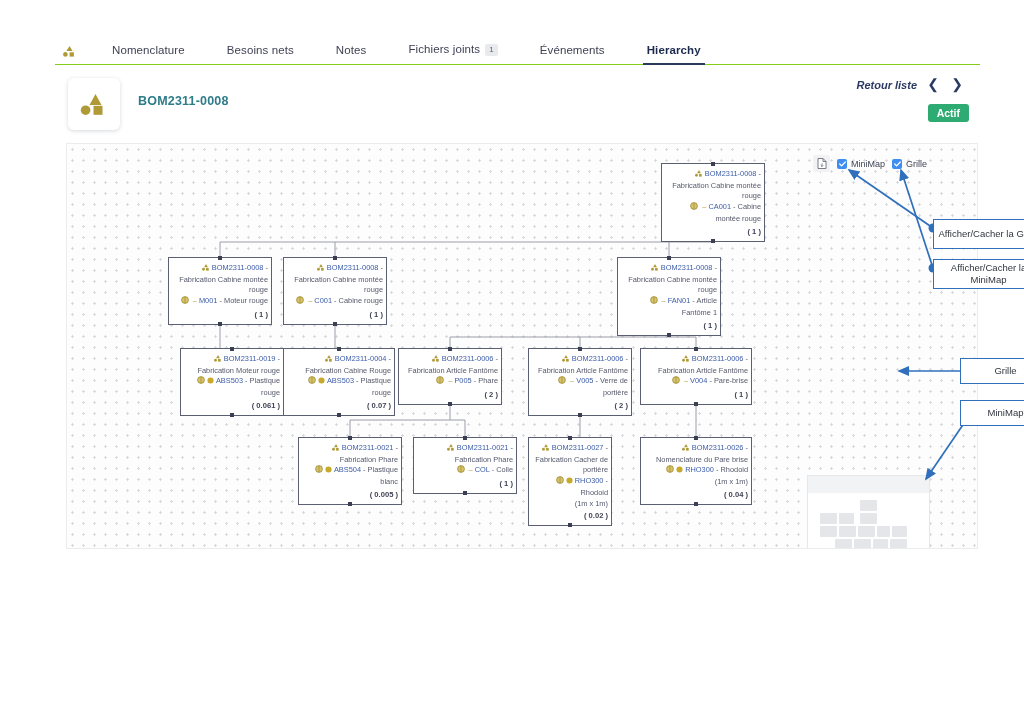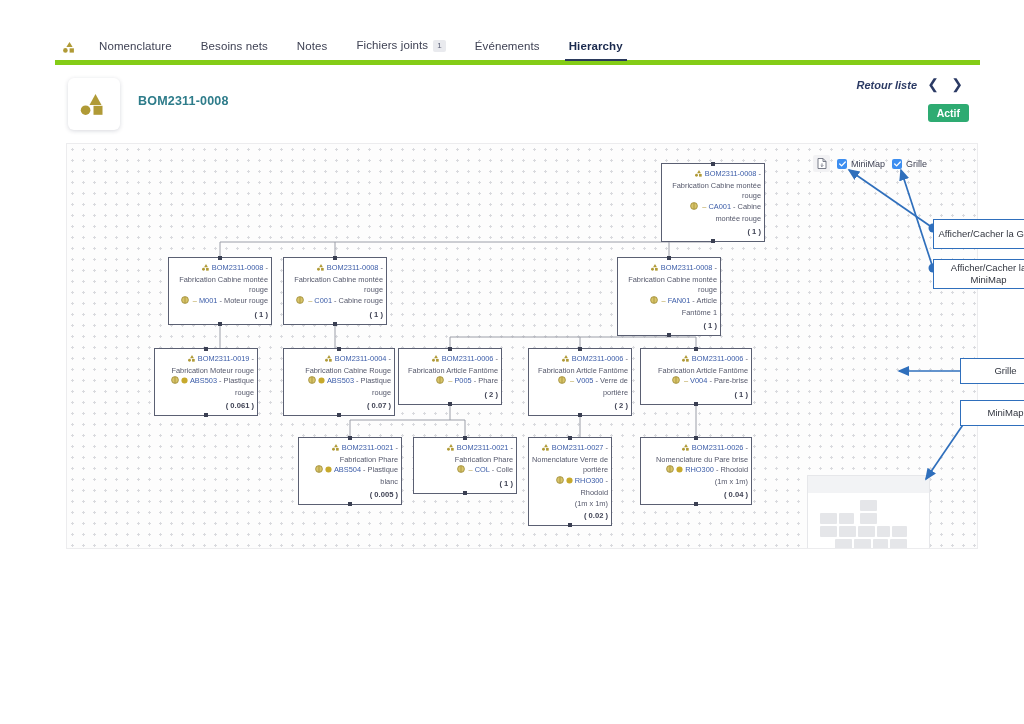--- a/index.html
+++ b/index.html
@@ -8,22 +8,22 @@
     width: 1024px; height: 724px;
     background: #ffffff;
     font-family: "Liberation Sans", sans-serif;
     overflow: hidden;
   }
   #app { position: relative; width: 1024px; height: 724px; background: #fff; }
 
   
   .tabbar {
     position: absolute; left: 55px; top: 36px; width: 925px; height: 29px;
-    border-bottom: 5px solid #84cc16;
-    display: flex; align-items: flex-end; gap: 1px;
+    border-bottom: 1px solid #84cc16;
+    display: flex; align-items: flex-end; gap: 14px;
   }
   .tab-logo { padding: 0 8px 7px 8px; display:flex; align-items:flex-end; }
   .tab {
     padding: 0 14px 8px 14px;
     font-size: 11.5px; color: #3f4254; white-space: nowrap;
     position: relative; cursor: pointer; letter-spacing: .1px;
   }
   .tab.active { color: #1b2a4e; font-weight: bold; }
   .tab.active::after {
     content: ""; position: absolute; left: 10px; right: 10px; bottom: -1px;
@@ -278,21 +278,21 @@
       <div>
         <span class="ic"><svg width="8" height="8" viewBox="0 0 10 10">
               <circle cx="5" cy="5" r="4.3" fill="#d8c46a" stroke="#8e7a22" stroke-width=".8"></circle>
               <path d="M5 1.3 L5 8.7" stroke="#8e7a22" stroke-width=".7"></path>
             </svg></span><span class="dash">–</span><span class="n-ref">FAN01</span> - <span>Article Fantôme 1</span>
       </div>
       <div class="n-qty">( 1 )</div>
       <span class="port bot"></span>
     </div>
 
-    <div class="node" style="left:87px;top:204px;width:104px;">
+    <div class="node" style="left:113px;top:204px;width:104px;">
       <span class="port top"></span>
       <div class="n-line1">
         <span class="ic"><svg width="8" height="7" viewBox="0 0 13 11">
               <polygon points="6.5,0 9.6,5 3.4,5" fill="#b09a36"></polygon>
               <circle cx="2.4" cy="8.4" r="2.3" fill="#b09a36"></circle>
               <rect x="6.6" y="6.3" width="4.3" height="4.3" fill="#b09a36"></rect>
             </svg></span><span class="bomcode">BOM2311-0019</span> -
       </div>
       <div>Fabrication Moteur rouge</div>
       <div>
@@ -433,21 +433,21 @@
 
     <div class="node" style="left:461px;top:293px;width:84px;">
       <span class="port top"></span>
       <div class="n-line1">
         <span class="ic"><svg width="8" height="7" viewBox="0 0 13 11">
               <polygon points="6.5,0 9.6,5 3.4,5" fill="#b09a36"></polygon>
               <circle cx="2.4" cy="8.4" r="2.3" fill="#b09a36"></circle>
               <rect x="6.6" y="6.3" width="4.3" height="4.3" fill="#b09a36"></rect>
             </svg></span><span class="bomcode">BOM2311-0027</span> -
       </div>
-      <div>Nomenclature Verre de portière</div>
+      <div>Fabrication Cacher de portière</div>
       <div>
         <span class="ic"><svg width="8" height="8" viewBox="0 0 10 10">
               <circle cx="5" cy="5" r="4.3" fill="#d8c46a" stroke="#8e7a22" stroke-width=".8"></circle>
               <path d="M5 1.3 L5 8.7" stroke="#8e7a22" stroke-width=".7"></path>
             </svg></span><span class="ic"><svg width="7" height="7" viewBox="0 0 8 8">
               <circle cx="4" cy="4" r="3.5" fill="#c7a92c"></circle>
             </svg></span><span class="n-ref">RHO300</span> - <span>Rhodoid</span>
       </div>
       <div>(1m x 1m)</div>
       <div class="n-qty">( 0.02 )</div>

